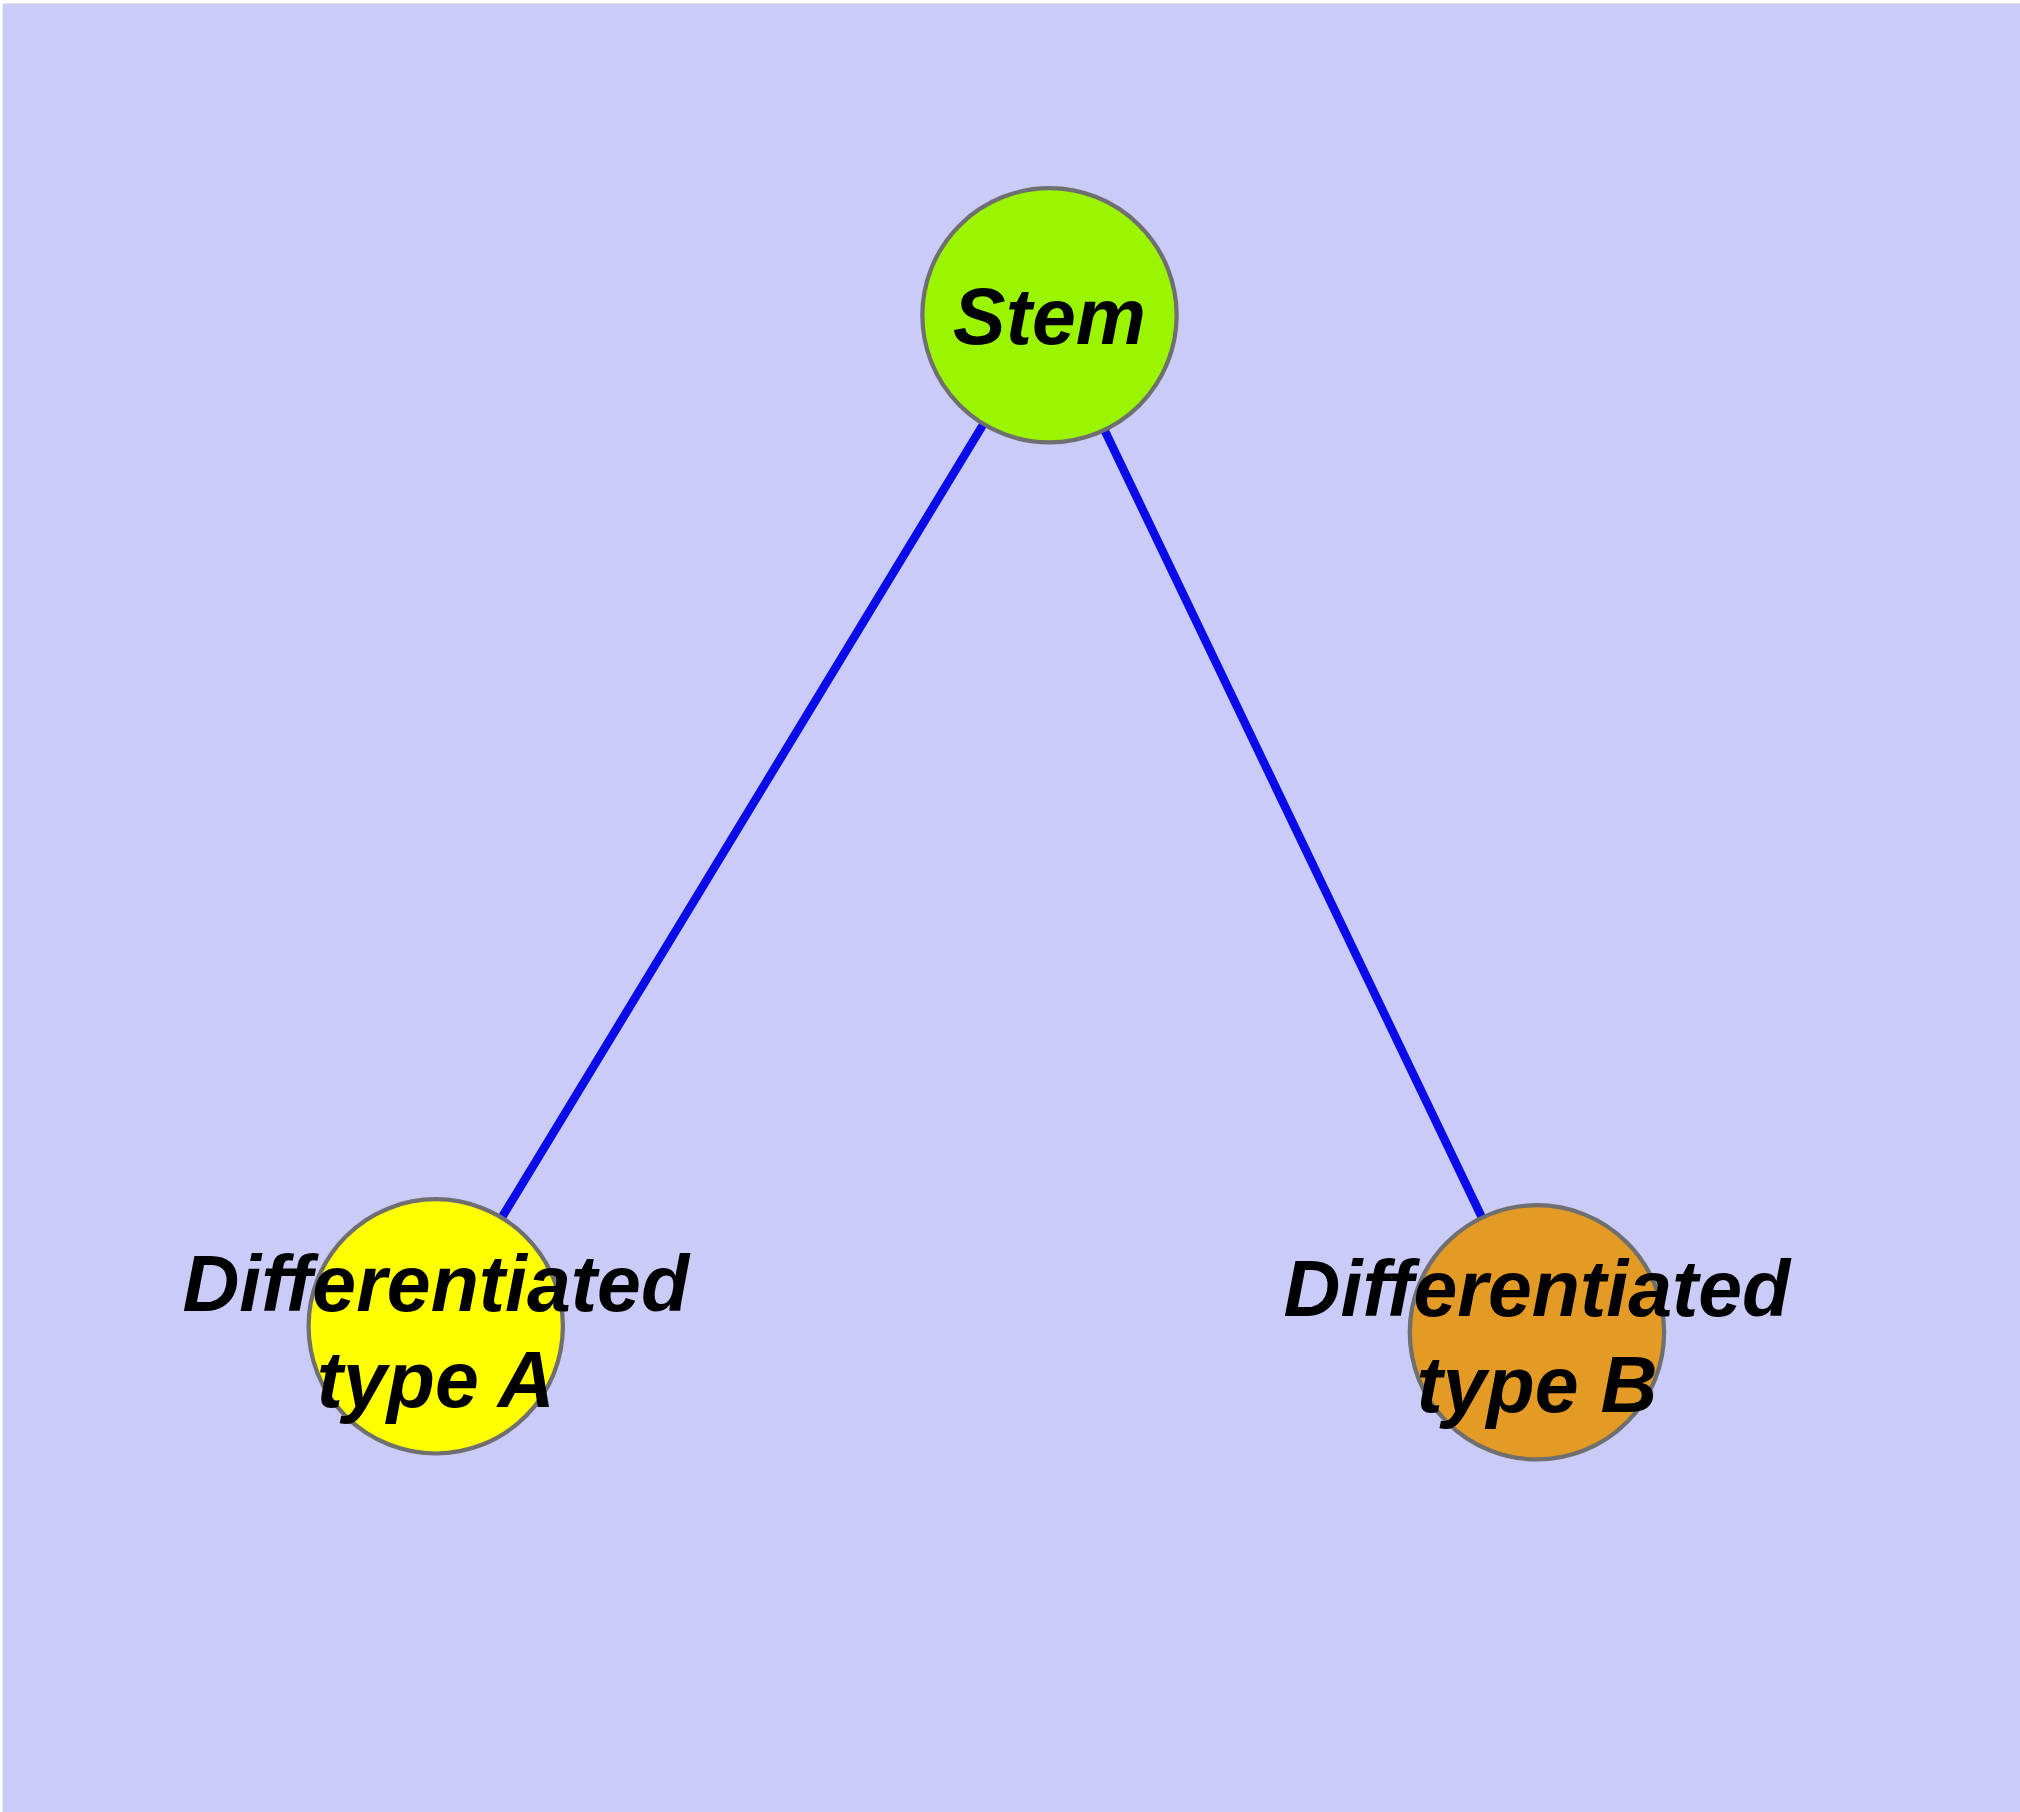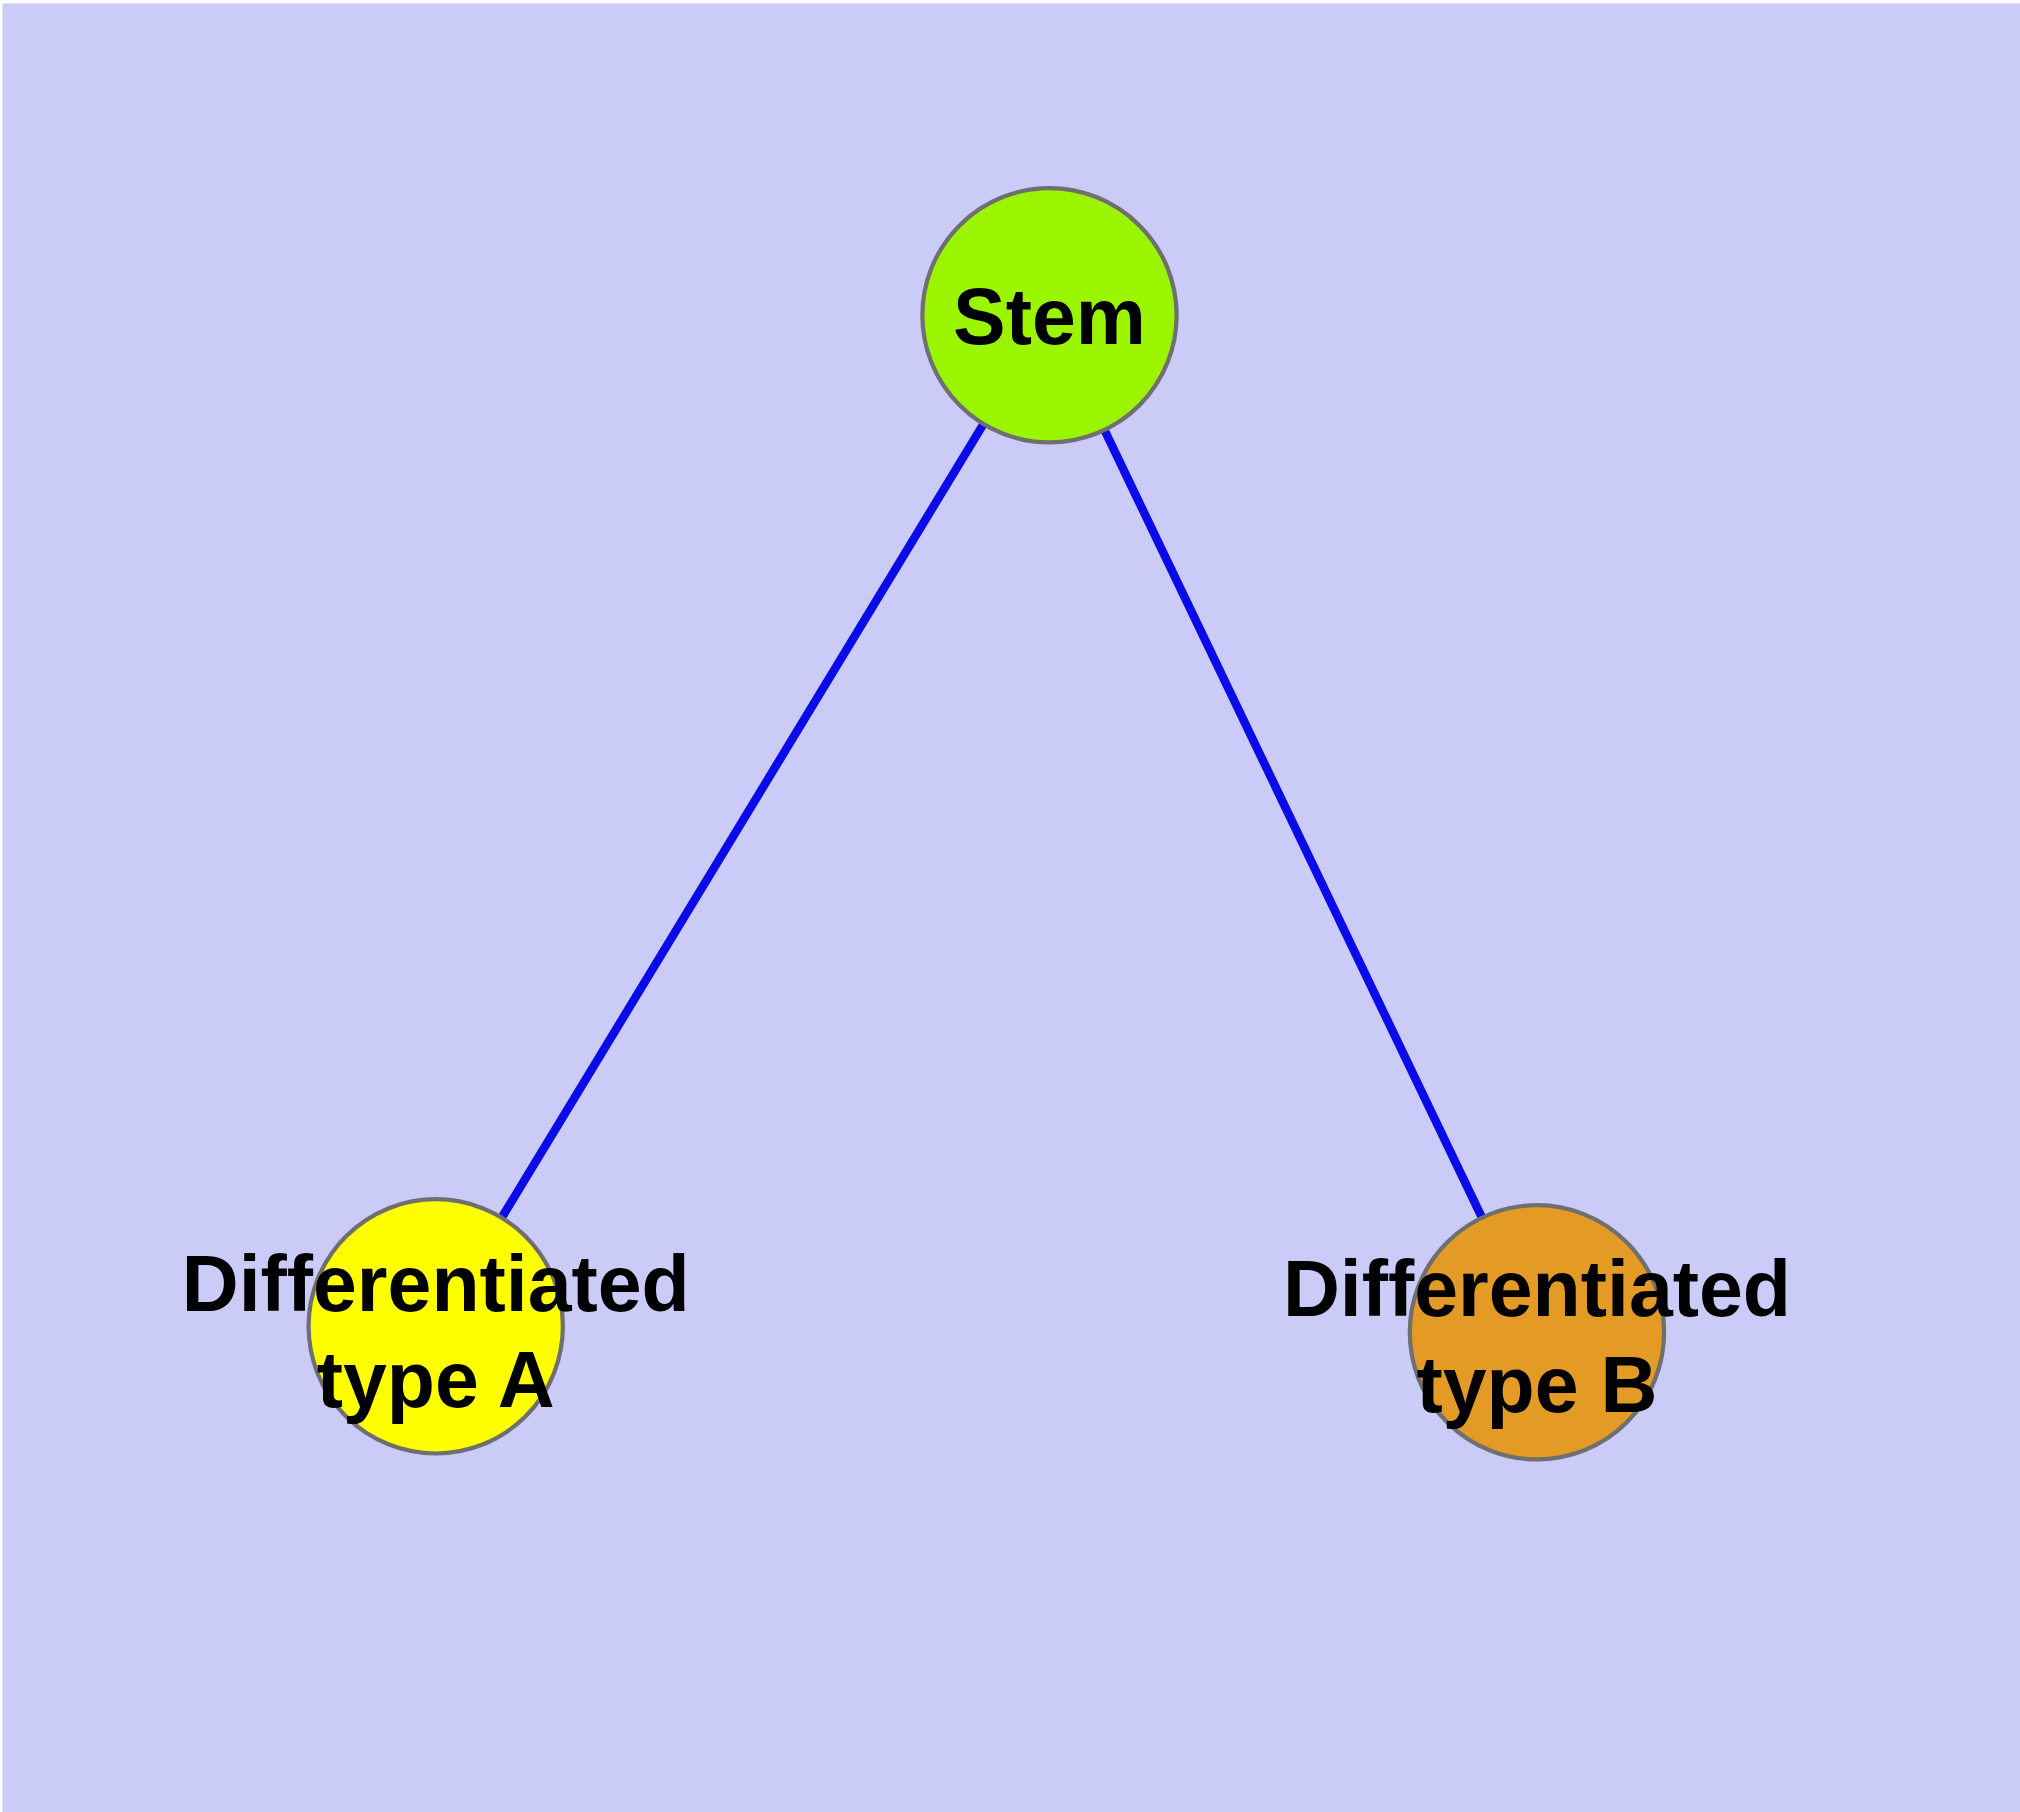--- a/index.html
+++ b/index.html
@@ -8,20 +8,21 @@
     background: #ffffff;
     width: 2021px;
     height: 1812px;
     overflow: hidden;
   }
   .stage {
     position: absolute;
     left: 0; top: 0;
     width: 2021px;
     height: 1812px;
+    font-style: italic;
   }
   svg.diagram {
     position: absolute;
     left: 0; top: 0;
     width: 100%;
     height: 100%;
     display: block;
   }
   .edge {
     stroke-width: 10;

